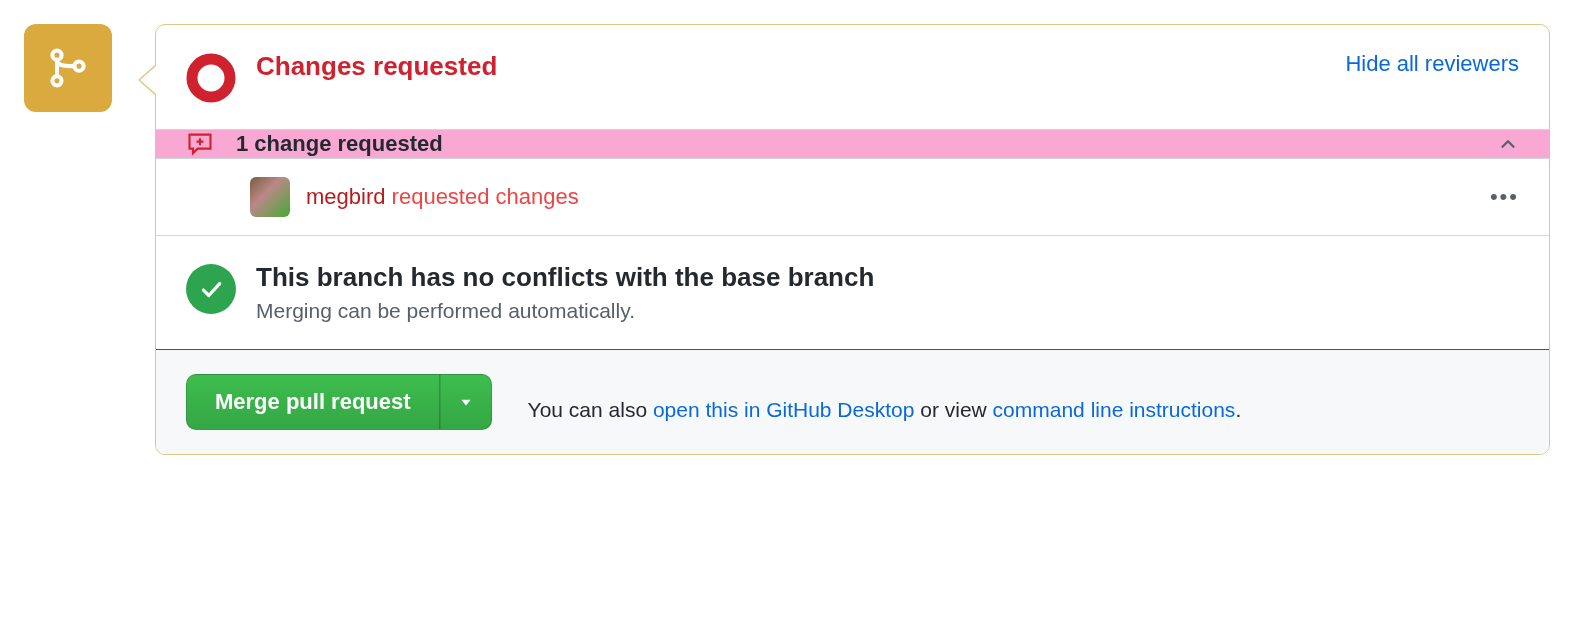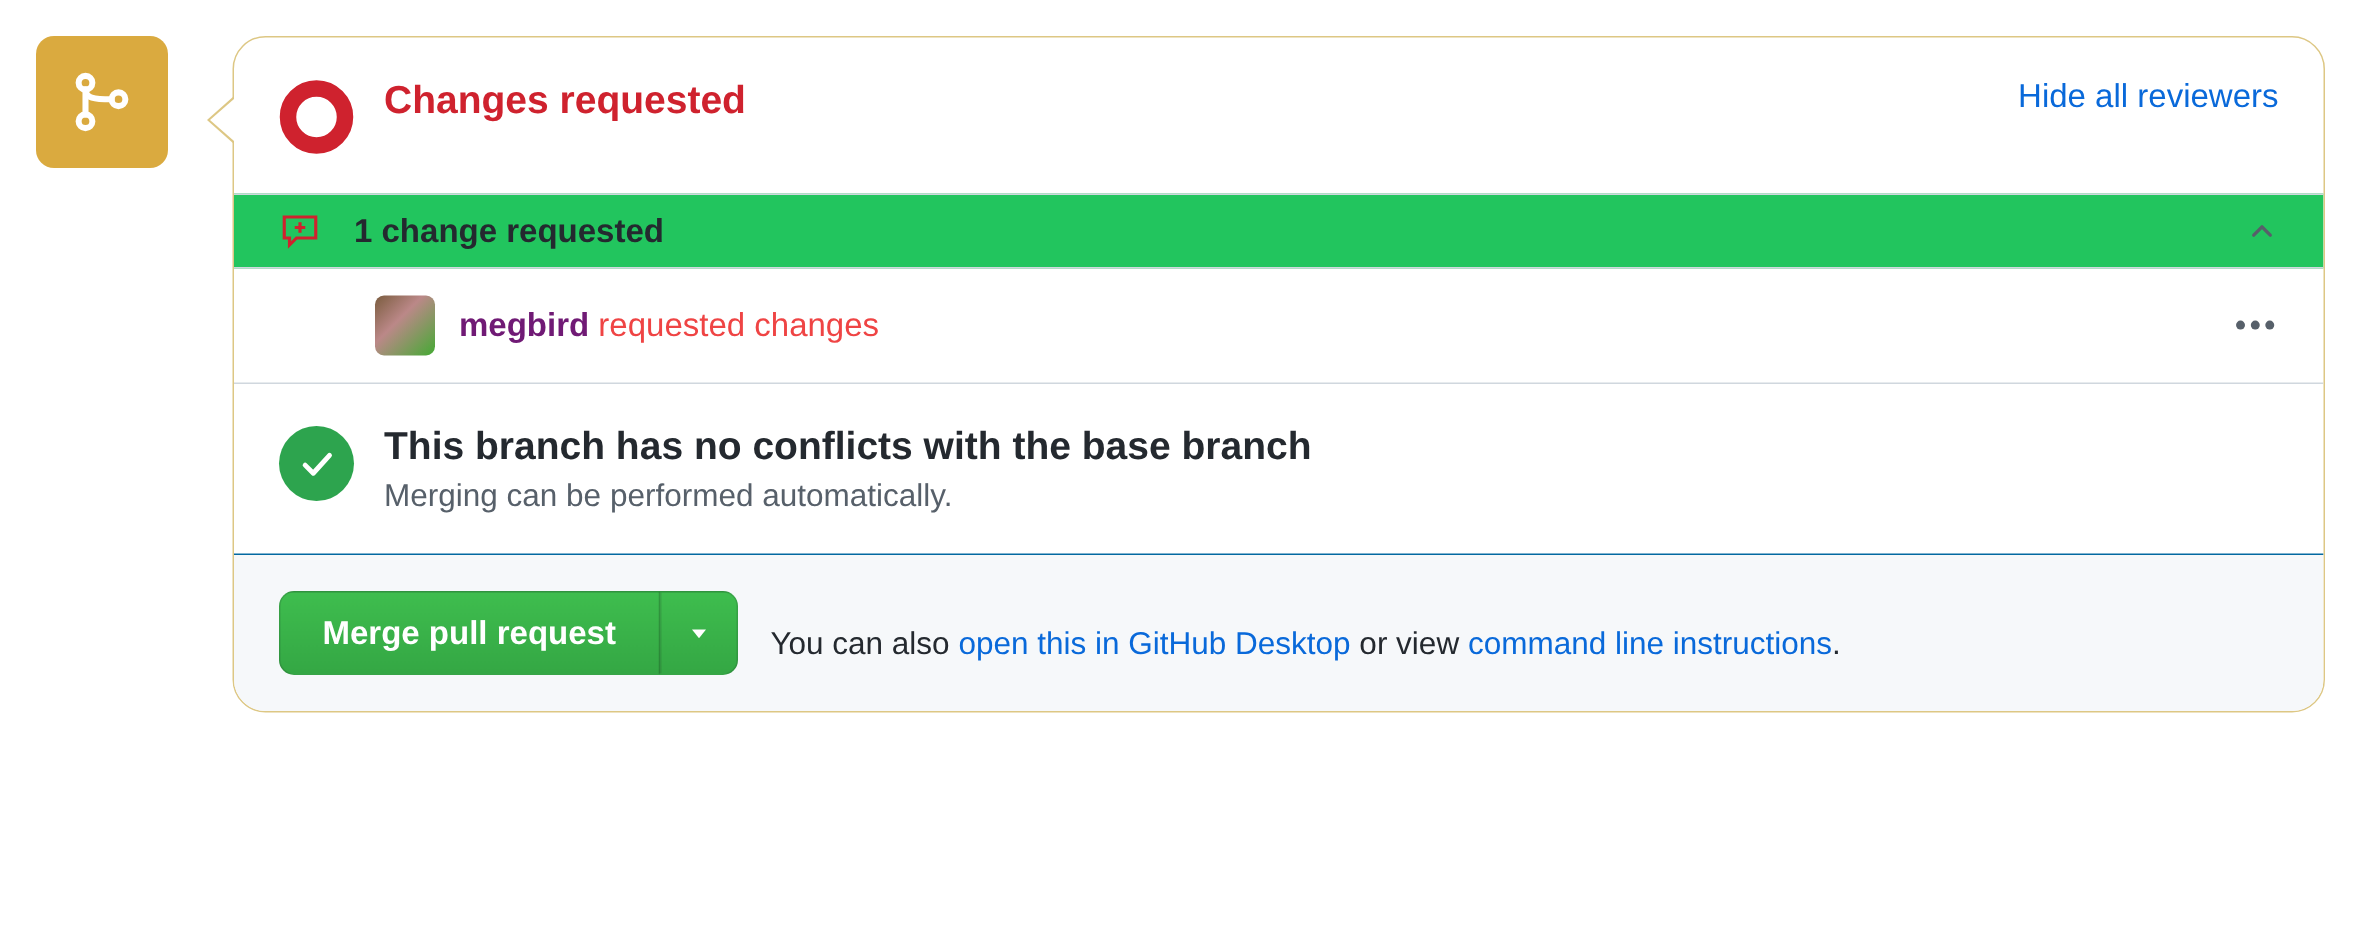--- a/index.html
+++ b/index.html
@@ -44,21 +44,21 @@
       top: -14px;
       width: 0;
       height: 0;
       border-top: 14px solid transparent;
       border-bottom: 14px solid transparent;
       border-right: 16px solid #ffffff;
     }
     .panel {
       flex: 1;
       border: 1.5px solid #ddc784;
-      border-radius: 22px;
+      border-radius: 10px;
       background: #fff;
       overflow: hidden;
       margin-left: -1px;
     }
     .section {
       padding: 26px 30px;
     }
     .top-section {
       display: flex;
       align-items: flex-start;
@@ -83,24 +83,24 @@
     }
     .link { color: #0969da; text-decoration: none; }
     .hide-link {
       color: #0969da;
       font-size: 22px;
       white-space: nowrap;
       margin-left: auto;
       cursor: pointer;
     }
     .mid-bar {
-      background: #22c55e;
+      background: #f9a8d4;
       border-top: 1px solid #d0d7de;
       border-bottom: 1px solid #d0d7de;
-      padding: 10px 30px;
+      padding: 0 30px;
       display: flex;
       align-items: center;
       gap: 22px;
     }
     .mid-bar .label {
       font-size: 22px;
       font-weight: 600;
     }
     .chevron {
       margin-left: auto;
@@ -114,21 +114,21 @@
       gap: 16px;
       font-size: 22px;
     }
     .avatar {
       width: 40px;
       height: 40px;
       border-radius: 6px;
       background: linear-gradient(135deg, #7a5c3e 0%, #b88 40%, #4a3 100%);
       flex-shrink: 0;
     }
-    .reviewer-name { font-weight: 700; color: #701a75; cursor: pointer; }
+    .reviewer-name { font-weight: 400; color: #b91c1c; cursor: pointer; }
     .reviewer-action { color: #ef4444; }
     .dots { margin-left: auto; color: #57606a; font-size: 22px; letter-spacing: 2px; cursor: pointer; }
     .conflict-section {
       border-bottom: 1px solid #0369a1;
       display: flex;
       align-items: flex-start;
       gap: 20px;
     }
     .check-circle {
       width: 50px;
@@ -144,21 +144,21 @@
     .conflict-title {
       font-size: 26px;
       font-weight: 600;
       margin-bottom: 6px;
     }
     .merge-section {
       background: #f6f8fa;
       padding: 24px 30px;
       display: flex;
       align-items: center;
-      gap: 22px;
+      gap: 36px;
       flex-wrap: wrap;
     }
     .btn-group { display: flex; }
     .btn {
       background: linear-gradient(#3ebd4e, #34a744);
       color: #fff;
       border: 1px solid rgba(27,31,35,0.15);
       font-size: 22px;
       font-weight: 600;
       padding: 14px 28px;

